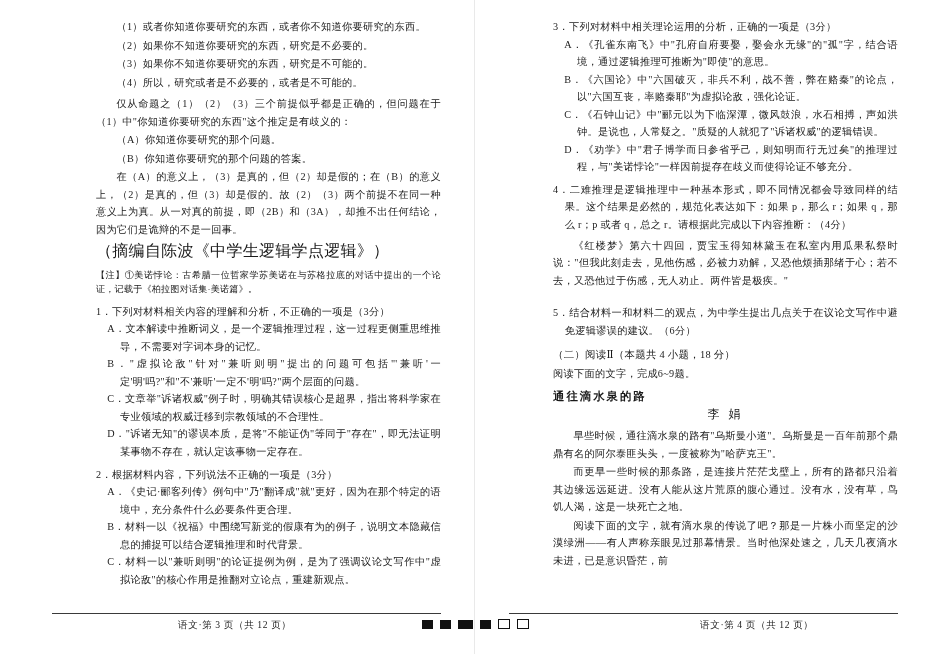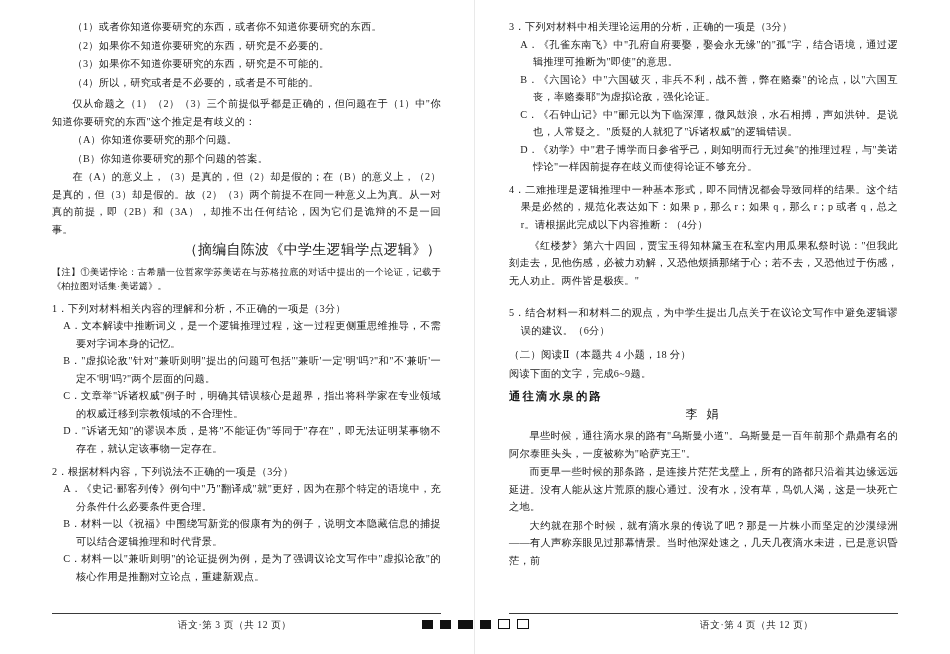--- a/index.html
+++ b/index.html
@@ -19,20 +19,21 @@
     width: 950px;
     height: 654px;
     box-sizing: border-box;
     display: flex;
     flex-direction: row;
   }
   .column {
     position: relative;
     box-sizing: border-box;
     height: 464px;
+    margin-left: 44px;
   }
   .col-left {
     width: 475px;
     padding: 18px 34px 0 52px;
   }
   .col-right {
     width: 475px;
     padding: 18px 52px 4px 34px;
   }
   
@@ -54,22 +55,21 @@
   .p { margin: 0 0 1px 0; }
   .pgap { margin-bottom: 4px; }
   .note {
     font-size: 9.1px;
     line-height: 1.6;
     text-align: justify;
     letter-spacing: 0.2px;
     margin: 5px 0 6px 0;
   }
   .src {
-    font-size: 14px;
-    text-align: right;
+    font-size: 16px;
     margin: 2px 0 6px 0;
     letter-spacing: 0.3px;
   }
   .qitem {
     margin: 5px 0 0 0;
   }
   .qstem {
     font-size: 10.2px;
     line-height: 1.72;
     text-align: justify;
@@ -225,21 +225,21 @@
     </div>
 
     <div class="sec-title txt">（二）阅读Ⅱ（本题共 4 小题，18 分）</div>
     <div class="txt">阅读下面的文字，完成6~9题。</div>
 
     <div class="art-title">通往滴水泉的路</div>
     <div class="art-author">李 娟</div>
 
     <div class="txt indent2 p">早些时候，通往滴水泉的路有"乌斯曼小道"。乌斯曼是一百年前那个鼎鼎有名的阿尔泰匪头头，一度被称为"哈萨克王"。</div>
     <div class="txt indent2 p">而更早一些时候的那条路，是连接片茫茫戈壁上，所有的路都只沿着其边缘远远延进。没有人能从这片荒原的腹心通过。没有水，没有草，鸟饥人渴，这是一块死亡之地。</div>
-    <div class="txt indent2 p">大约就在那个时候，就有滴水泉的传说了吧？那是一片株小而坚定的沙漠绿洲——有人声称亲眼见过那幕情景。当时他深处速之，几天几夜滴水未进，已是意识昏茫，前</div>
+    <div class="txt indent2 p">阅读下面的文字，就有滴水泉的传说了吧？那是一片株小而坚定的沙漠绿洲——有人声称亲眼见过那幕情景。当时他深处速之，几天几夜滴水未进，已是意识昏茫，前</div>
 
   </div>
 
   <div class="footer-line footer-left-line"></div>
   <div class="footer-line footer-right-line"></div>
   <div class="footer footer-left">语文·第 3 页（共 12 页）</div>
   <div class="footer footer-right">语文·第 4 页（共 12 页）</div>
 
   <div class="marks">
     <div class="mark-sq"></div>

